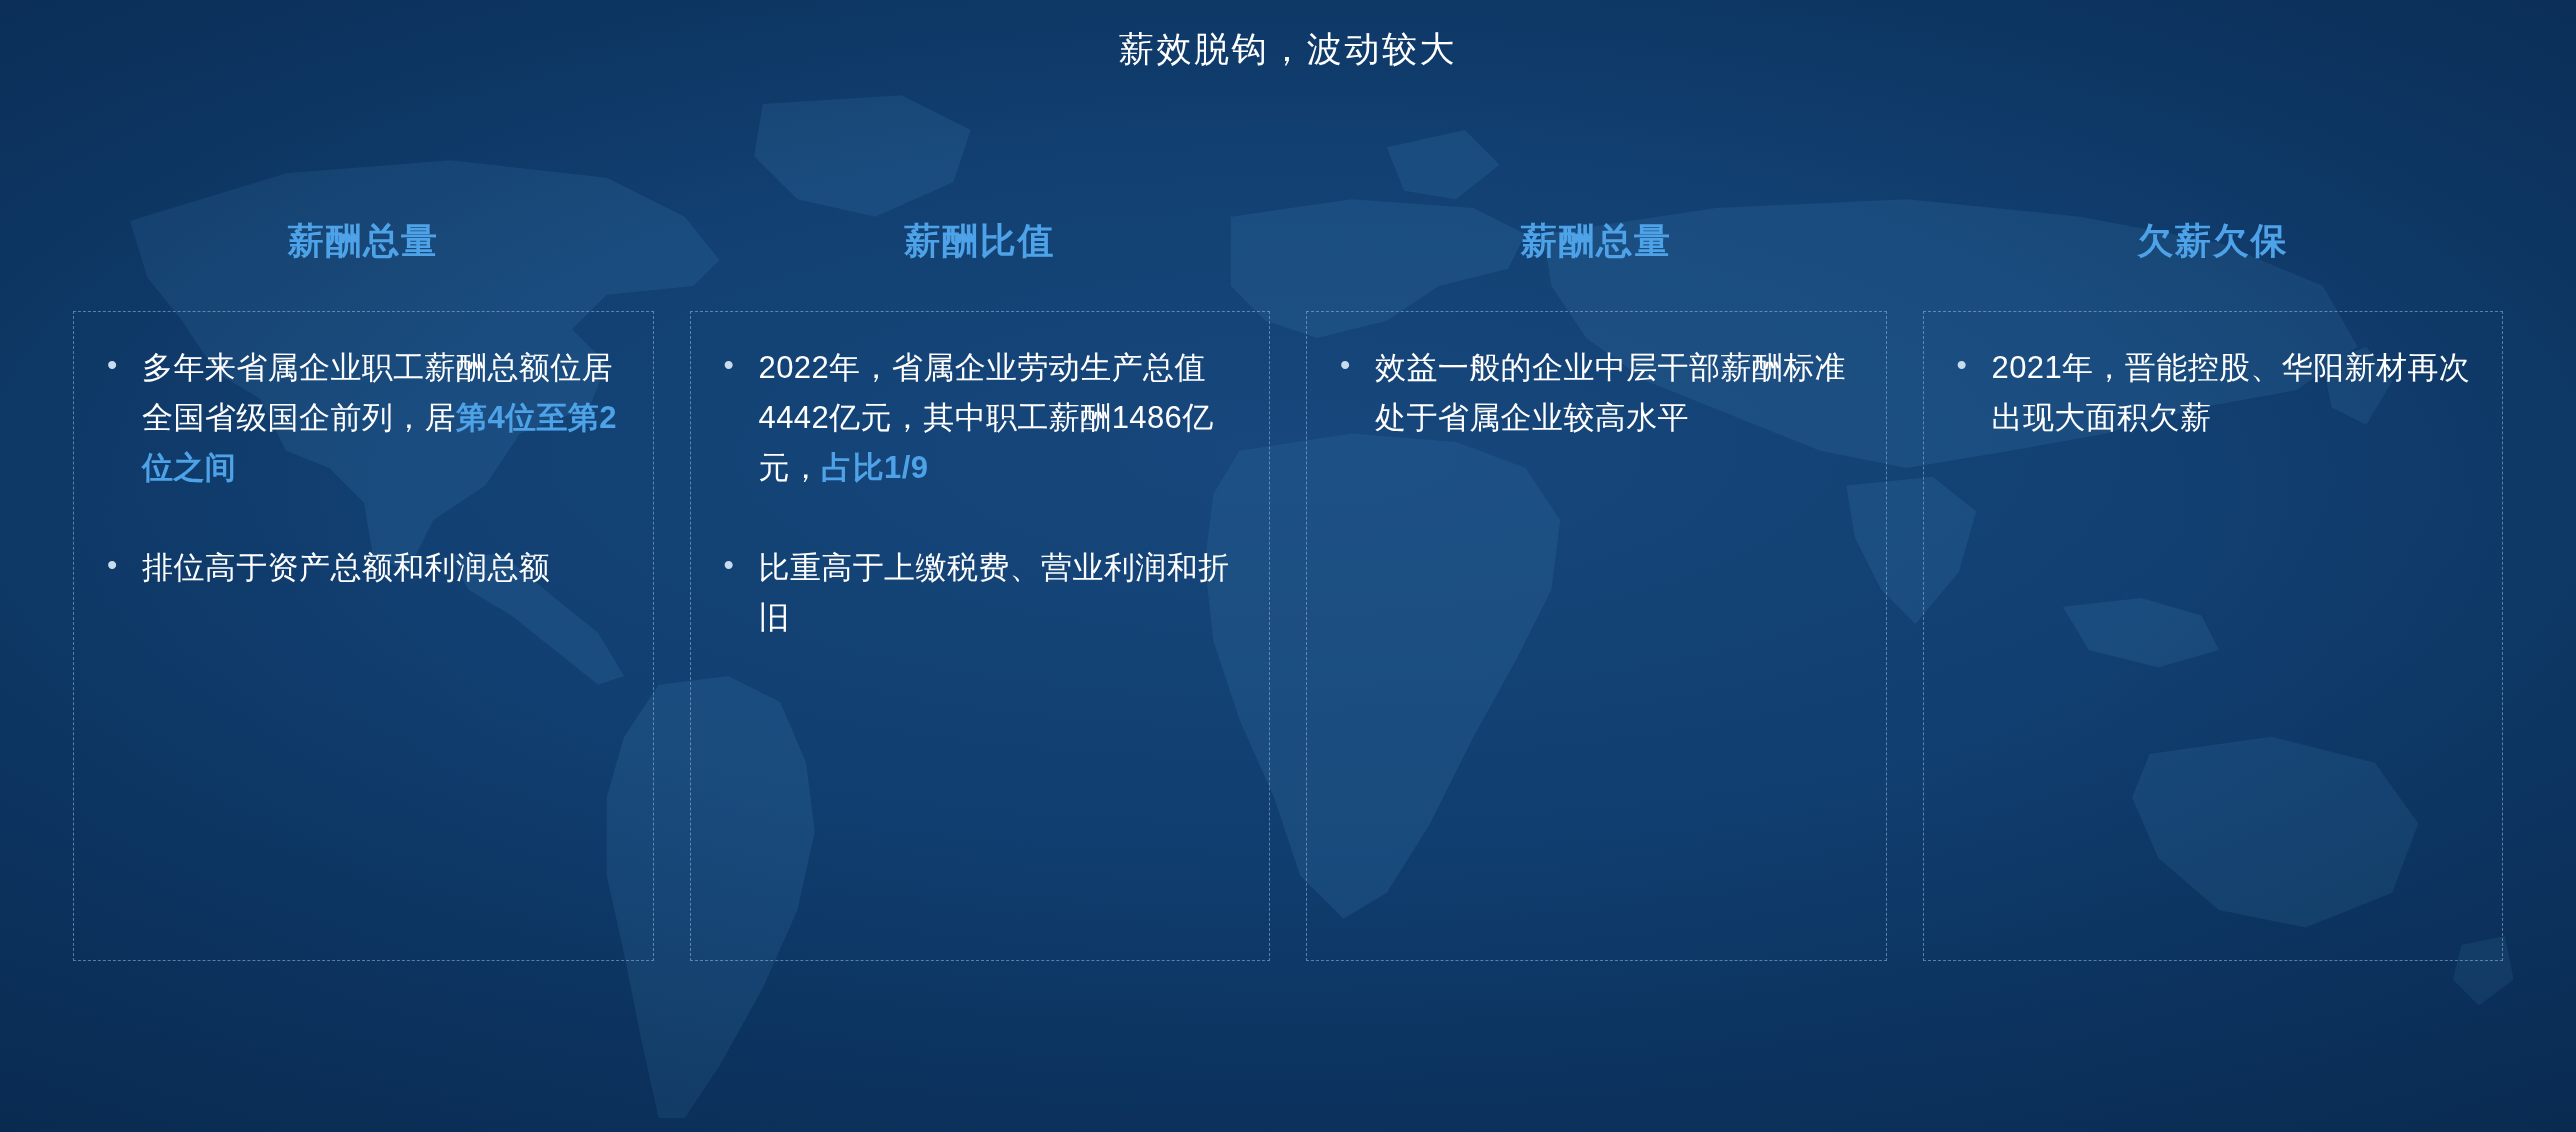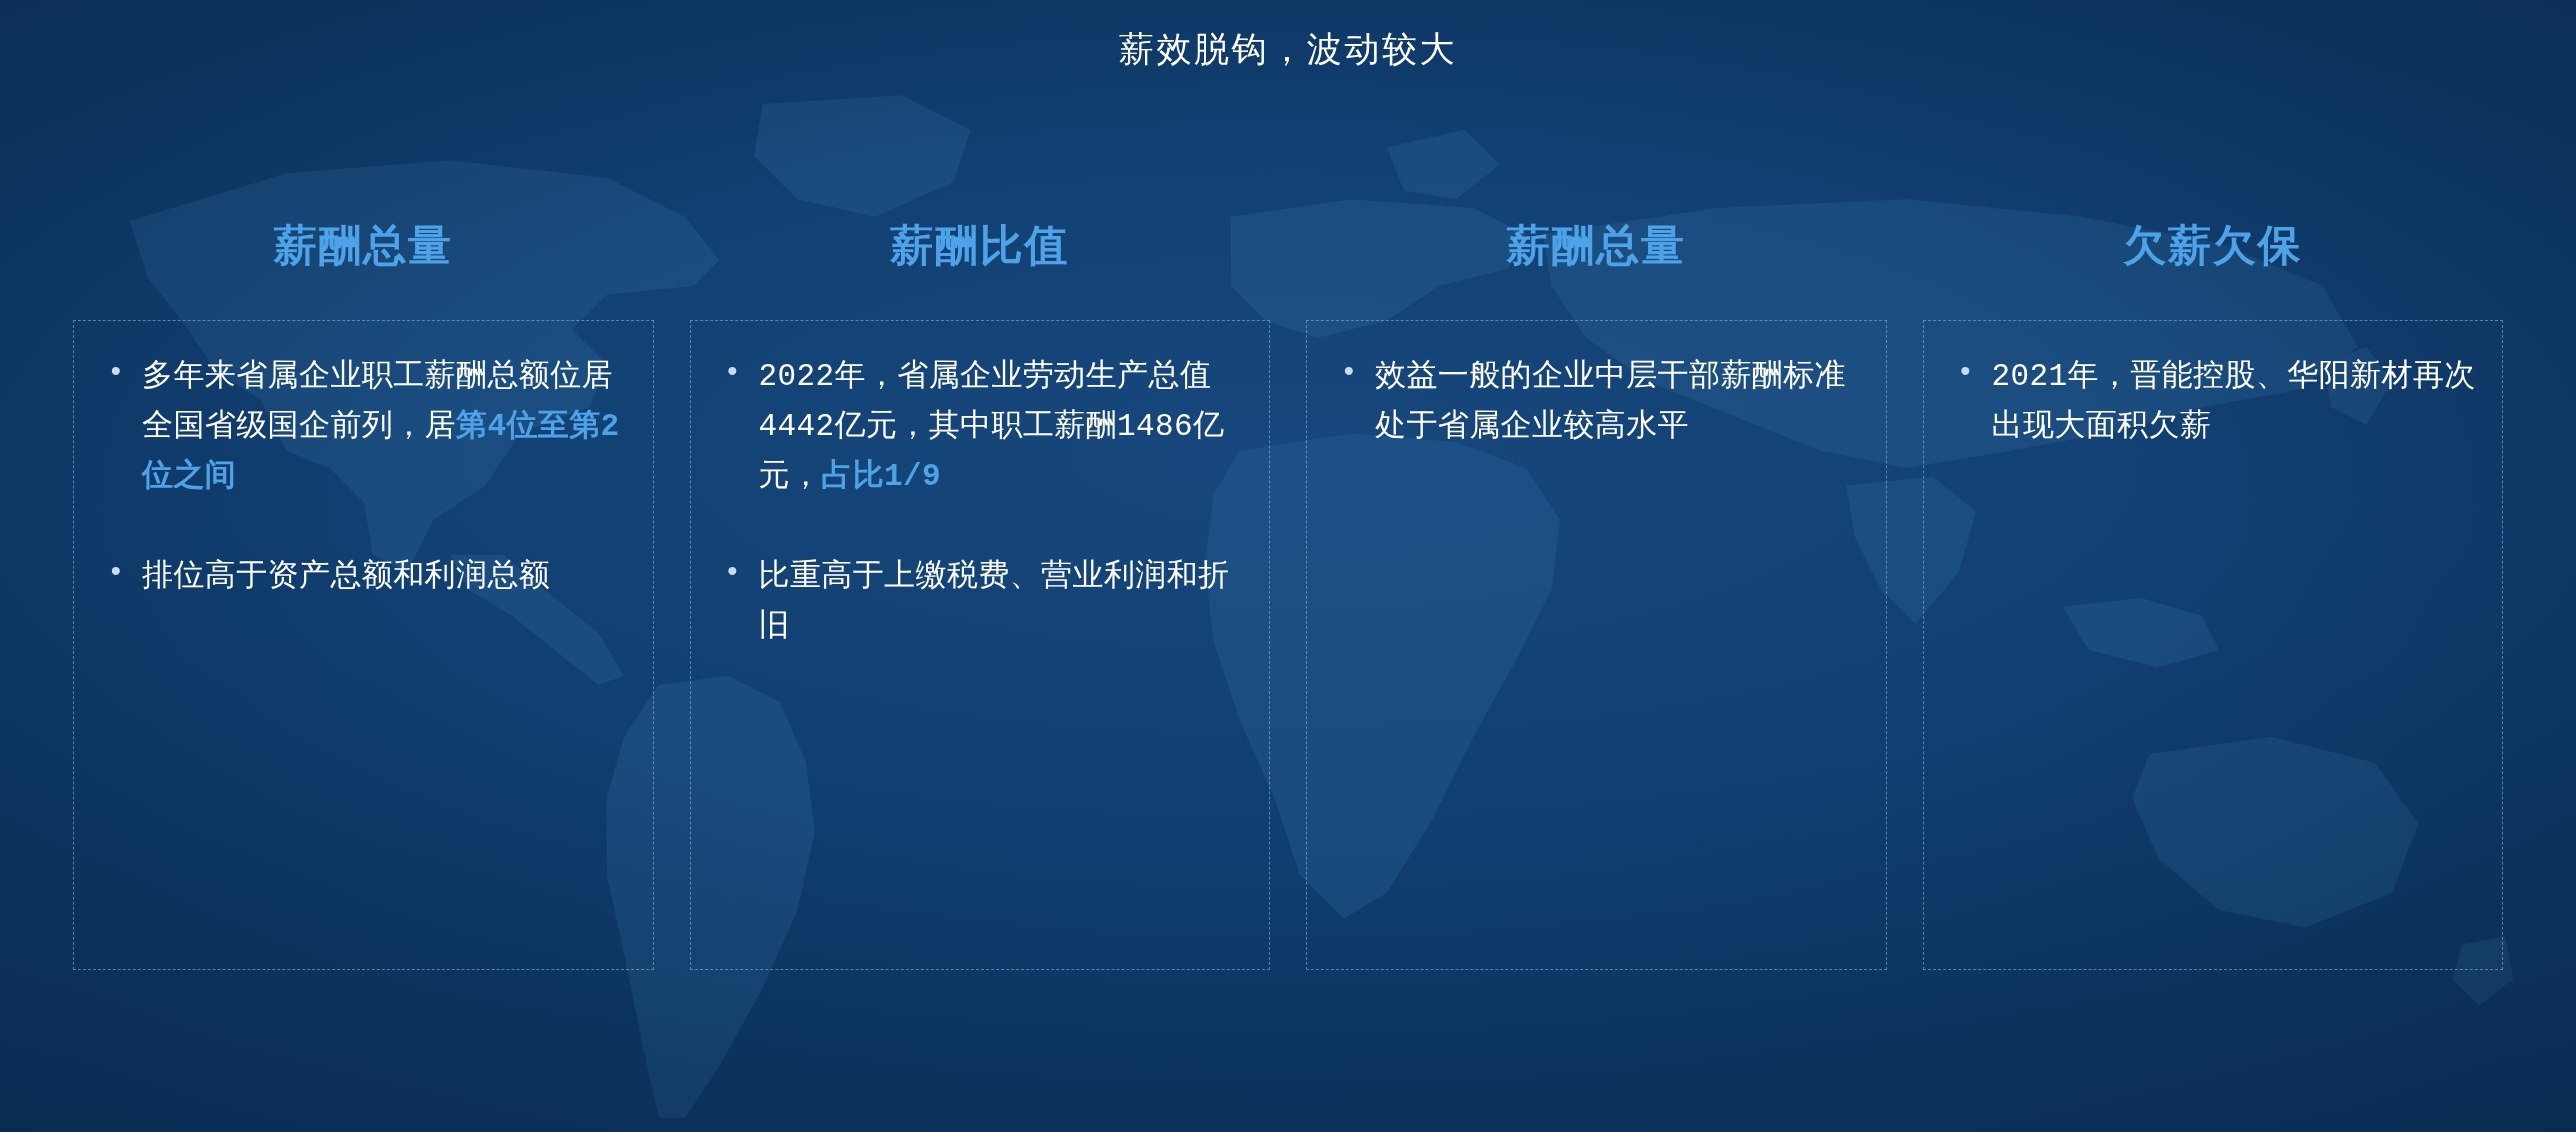--- a/index.html
+++ b/index.html
@@ -60,21 +60,21 @@
     gap: 36px;
   }
   .column {
     flex: 1 1 0;
     display: flex;
     flex-direction: column;
     align-items: stretch;
   }
   .col-heading {
     color: #4ea3e8;
-    font-size: 43px;
+    font-size: 36px;
     font-weight: bold;
     text-align: center;
     letter-spacing: 1.7px;
     margin-bottom: 45px;
     white-space: nowrap;
   }
   .col-box {
     border: 1.7px dashed rgba(150,190,225,0.55);
     height: 650px;
     padding: 31px 26px 0 21px;
@@ -86,21 +86,20 @@
     padding: 0;
   }
   ul.bullets > li {
     position: relative;
     padding-left: 47px;
     margin-bottom: 49px;
     color: #ffffff;
     font-size: 31px;
     line-height: 1.62;
     letter-spacing: 0.4px;
-    font-family: Liberation Mono, monospace;
   }
   ul.bullets > li:last-child { margin-bottom: 0; }
   ul.bullets > li::before {
     content: "•";
     position: absolute;
     left: 12px;
     top: -1.7px;
     color: #c9dcee;
     font-size: 29.5px;
     line-height: 1.62;

